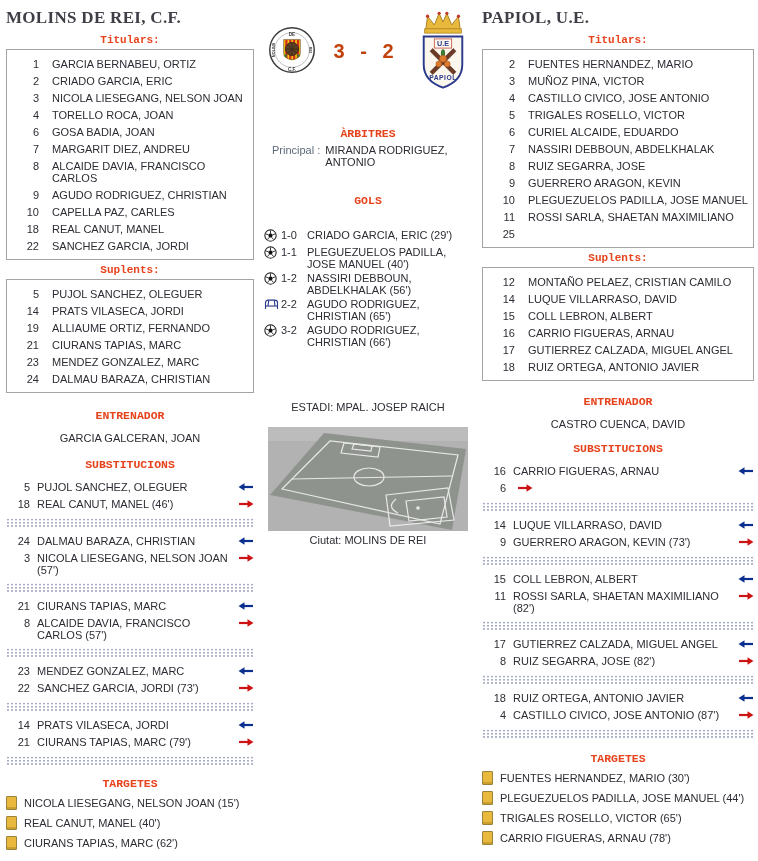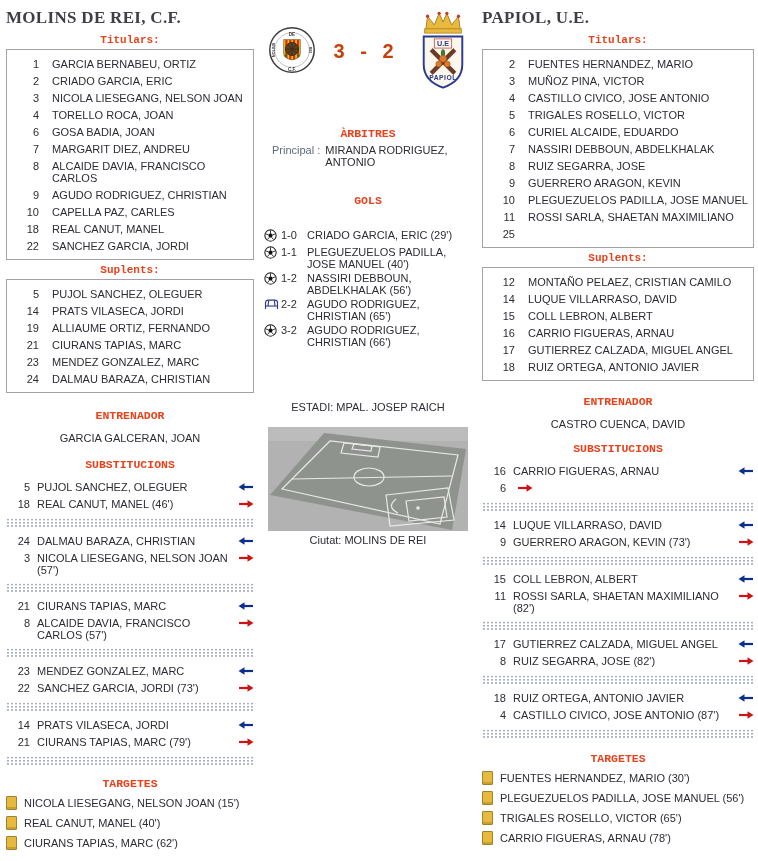--- a/index.html
+++ b/index.html
@@ -646,21 +646,21 @@
     <div class="sec-head" style="margin-top:14px;">TARGETES</div>
     <div>
 
         <div class="card-row">
           <span class="ycard"></span>
           <span>FUENTES HERNANDEZ, MARIO (30')</span>
         </div>
 
         <div class="card-row">
           <span class="ycard"></span>
-          <span>PLEGUEZUELOS PADILLA, JOSE MANUEL (56')</span>
+          <span>PLEGUEZUELOS PADILLA, JOSE MANUEL (44')</span>
         </div>
 
 
         <div class="card-row">
           <span class="ycard"></span>
           <span>TRIGALES ROSELLO, VICTOR (65')</span>
         </div>
 
         <div class="card-row">
           <span class="ycard"></span>

